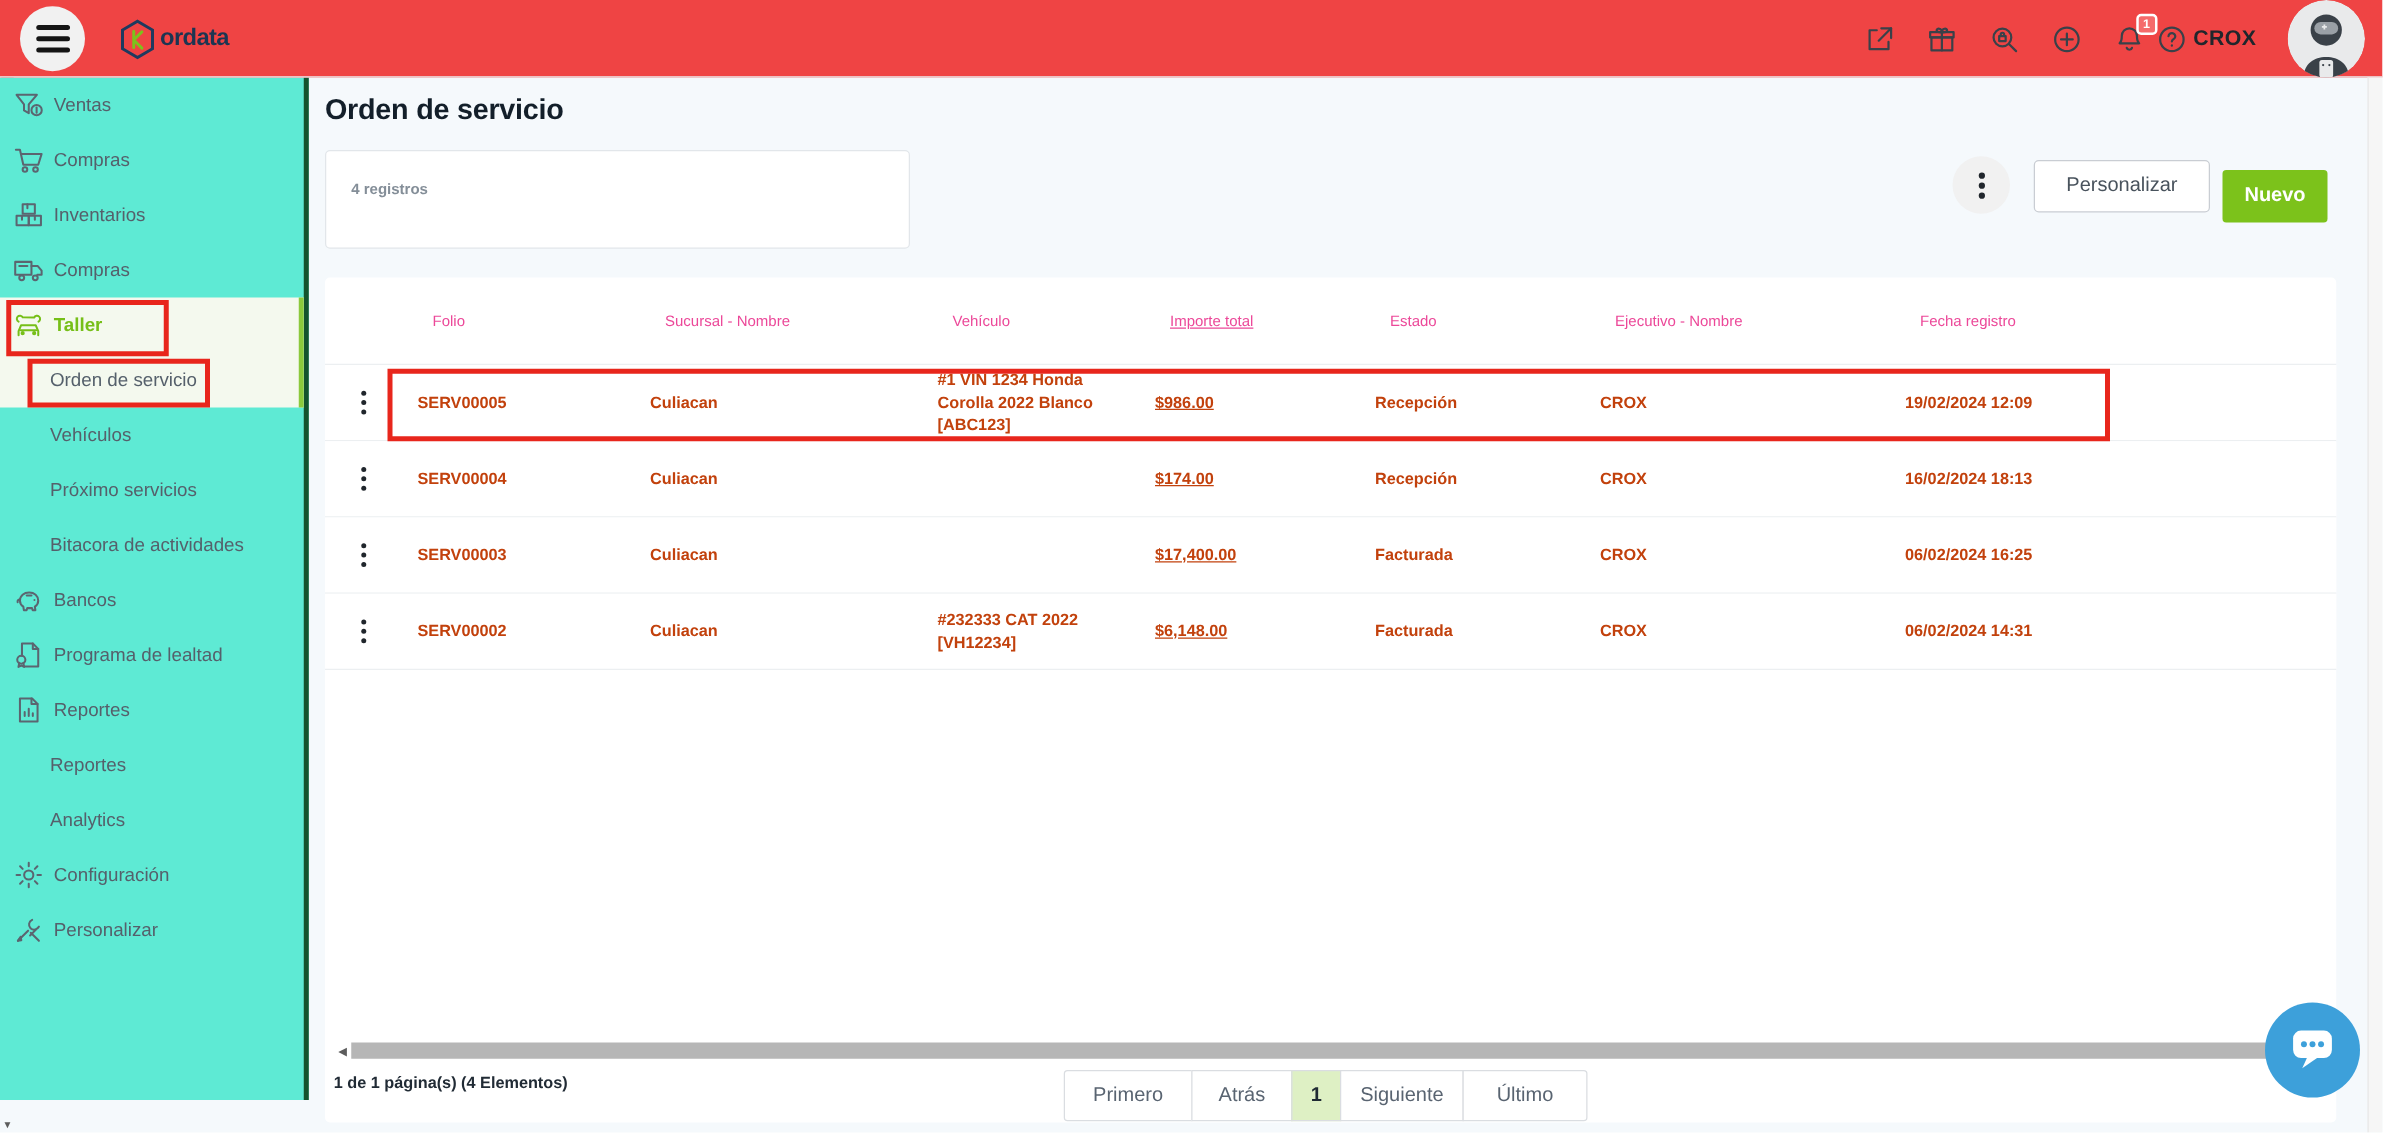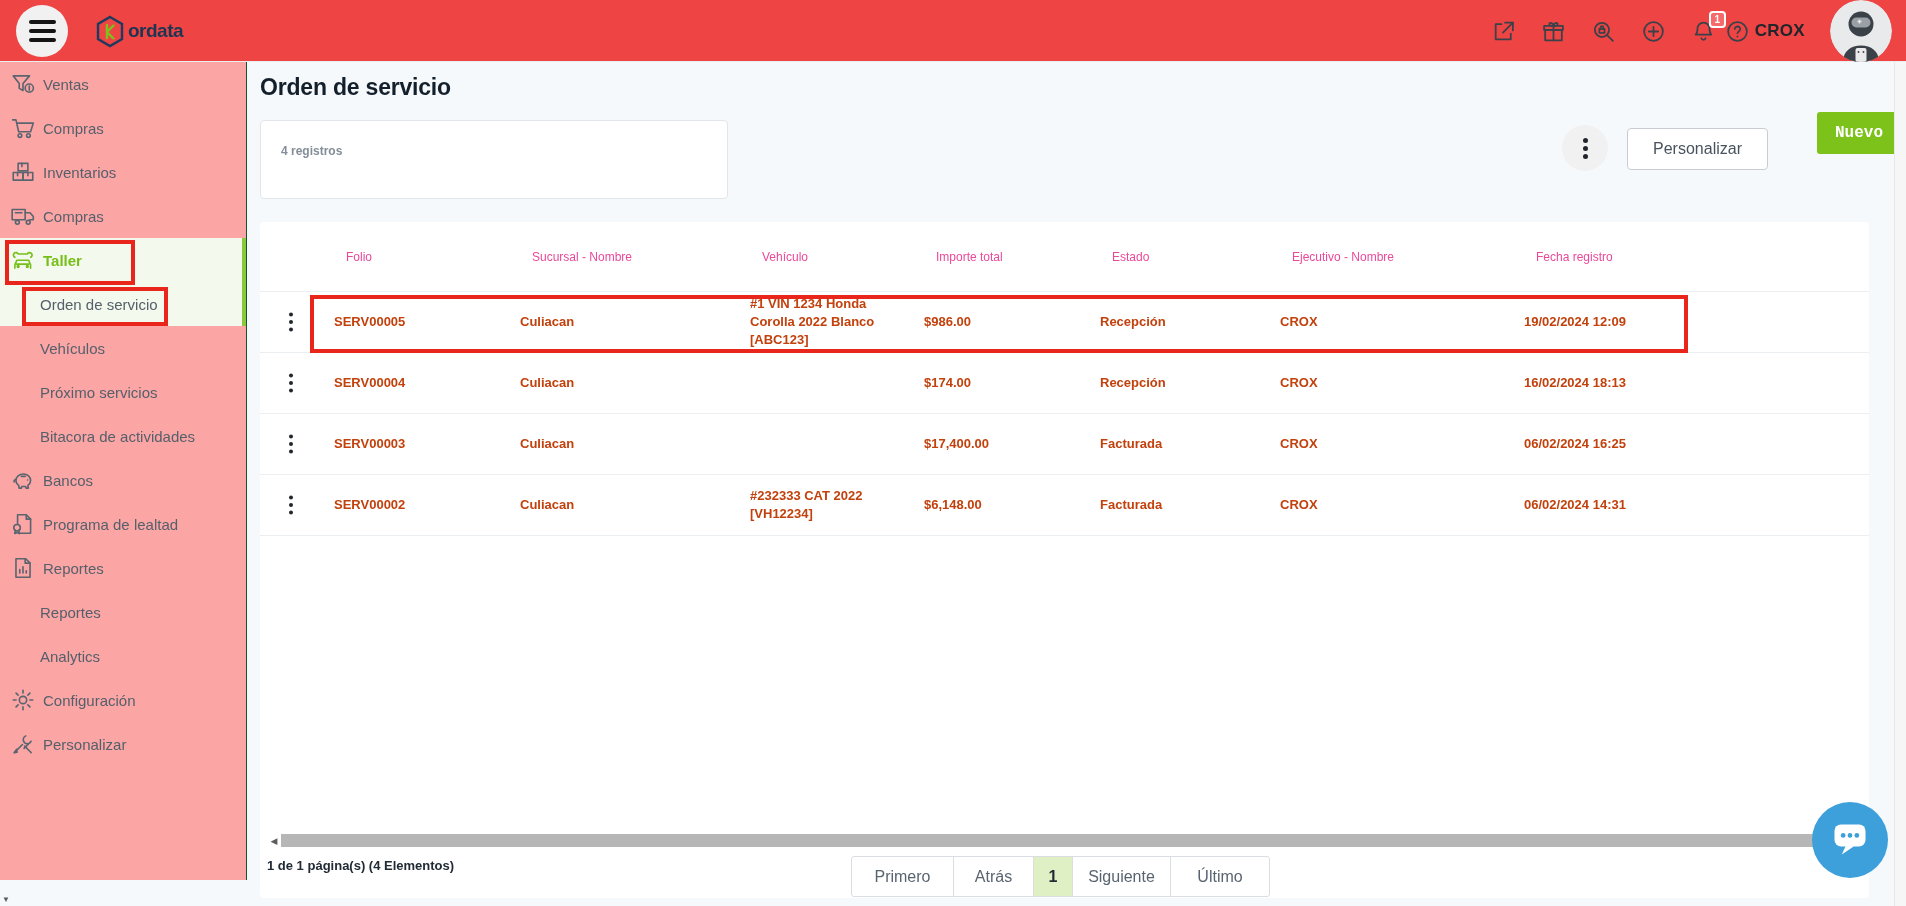--- a/index.html
+++ b/index.html
@@ -15,21 +15,21 @@
   .topbar-right { position:absolute; right:14px; top:0; height:62px; display:flex; align-items:center; gap:25px; }
   .tico { width:25px; height:25px; color:#3a4149; position:relative; }
   .tico svg { width:100%; height:100%; stroke:currentColor; fill:none; stroke-width:1.7; stroke-linecap:round; stroke-linejoin:round; }
   .bell-wrap { position:relative; }
   .badge { position:absolute; top:-8px; right:-10px; min-width:17px; height:17px; background:#f56b6b; border:2px solid #fff; border-radius:4px; color:#fff; font-size:10px; font-weight:700; display:flex; align-items:center; justify-content:center; padding:0 3px; }
   .user { display:flex; align-items:center; gap:5px; margin-left:-16px; }
   .user-name { font-size:17px; font-weight:800; color:#20262c; letter-spacing:0.3px; }
   .avatar { width:62px; height:62px; border-radius:50%; overflow:hidden; flex:0 0 auto; }
 
   
-  .sidebar { position:absolute; left:0; top:62px; width:247px; height:818px; background:#fca5a5; border-right:1px solid #14532d; z-index:20; }
+  .sidebar { position:absolute; left:0; top:62px; width:247px; height:818px; background:#5eead4; border-right:4px solid #14532d; z-index:20; }
   .snav { height:44px; display:flex; align-items:center; padding-left:10px; cursor:pointer; font-size:15px; color:#55606b; font-weight:500; }
   .snav .sicon { width:26px; height:26px; margin-right:7px; color:#5b6570; flex:0 0 auto; }
   .snav .sicon svg { width:100%; height:100%; stroke:currentColor; fill:none; stroke-width:1.5; stroke-linecap:round; stroke-linejoin:round; }
   .snav.sub { padding-left:40px; }
   .active-group { background:#f4f9ee; position:relative; }
   .active-group .accent { position:absolute; right:0; top:0; width:4px; height:100%; background:#8bc93c; }
   .snav.taller { color:#76bf18; font-weight:600; }
   .snav.taller .sicon { color:#76bf18; }
 
   
@@ -38,29 +38,29 @@
   .filter-top { display:flex; align-items:center; }
   .filter-top .fico { width:22px; height:22px; color:#6f7780; margin-right:16px; }
   .filter-top .fico svg { width:100%; height:100%; stroke:currentColor; fill:none; stroke-width:1.6; stroke-linecap:round; }
   .filter-label { font-size:17px; color:#273341; font-weight:500; }
   .caret { width:0; height:0; border-left:7px solid transparent; border-right:7px solid transparent; border-top:8px solid #2a3540; margin-left:52px; }
   .filter-records { margin-top:9px; font-size:12px; font-weight:700; color:#848e98; }
 
   .kebab-btn { position:absolute; left:1562px; top:125px; width:46px; height:46px; border-radius:50%; background:#f1f1f1; display:flex; align-items:center; justify-content:center; cursor:pointer; }
   .dots-v { width:5px; height:5px; border-radius:50%; background:#20262c; box-shadow:0 -8px 0 #20262c, 0 8px 0 #20262c; }
   .btn-personalize { position:absolute; left:1627px; top:128px; width:141px; height:42px; background:#fff; border:1px solid #c9cdd3; border-radius:4px; font-size:16px; color:#49535d; display:flex; align-items:center; justify-content:center; cursor:pointer; font-family:inherit; }
-  .btn-new { position:absolute; left:1778px; top:112px; width:84px; height:42px; background:#7cc21b; border:none; border-radius:3px; font-size:16px; font-weight:700; color:#fff; display:flex; align-items:center; justify-content:center; cursor:pointer; font-family:Liberation Mono, monospace;margin-left:39px; }
+  .btn-new { position:absolute; left:1778px; top:136px; width:84px; height:42px; background:#7cc21b; border:none; border-radius:3px; font-size:16px; font-weight:700; color:#fff; display:flex; align-items:center; justify-content:center; cursor:pointer; font-family:Liberation Sans, sans-serif; }
 
   
   .table-card { position:absolute; left:260px; top:222px; width:1609px; height:676px; background:#fff; border-radius:4px; }
   .thead { display:flex; height:70px; align-items:center; border-bottom:1px solid #eceff1; }
   .th { font-size:12px; color:#ec4899; padding-left:24px; }
   .trow { display:flex; height:61px; align-items:center; border-bottom:1px solid #eceff1; background:#fff; }
   .td { font-size:13px; font-weight:700; color:#c2410c; padding-left:12px; padding-right:10px; line-height:1.4; }
-  .c0{width:62px; display:flex; justify-content:center; padding:0;} .c1{width:186px;} .c2{width:230px;} .c3{width:174px;} .c4{width:176px;} .c5{width:180px;} .c6{width:244px;} .c7{width:258px;}
+  .c0{width:62px; display:flex; justify-content:center; padding:0;} .c1{width:186px;} .c2{width:230px;} .c3{width:174px;} .c4{width:176px;text-decoration:underline;} .c5{width:180px;} .c6{width:244px;} .c7{width:258px;}
   .row-kebab { cursor:pointer; width:20px; height:24px; display:flex; align-items:center; justify-content:center; }
   .kdots { width:4.5px; height:4.5px; border-radius:50%; background:#20262c; box-shadow:0 -7.5px 0 #20262c, 0 7.5px 0 #20262c; }
 
   
   .hscroll { position:absolute; left:267px; top:833px; width:1583px; height:15px; display:flex; align-items:center; cursor:pointer; }
   .hscroll .harrow { width:14px; height:14px; font-size:9px; color:#5c5c5c; display:flex; align-items:center; justify-content:center; }
   .hscroll .htrack { flex:1; height:13px; background:#b6b6b6; }
 
   
   .page-info { position:absolute; left:267px; top:858px; font-size:13px; font-weight:700; color:#212b35; }

